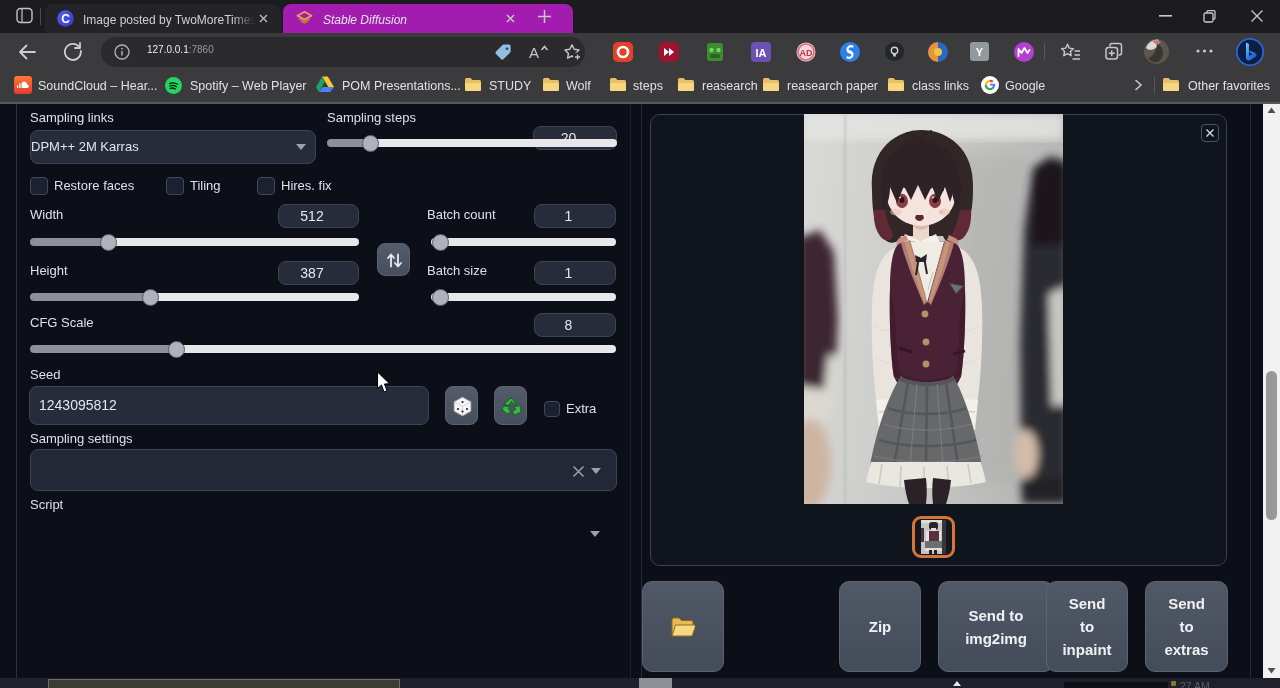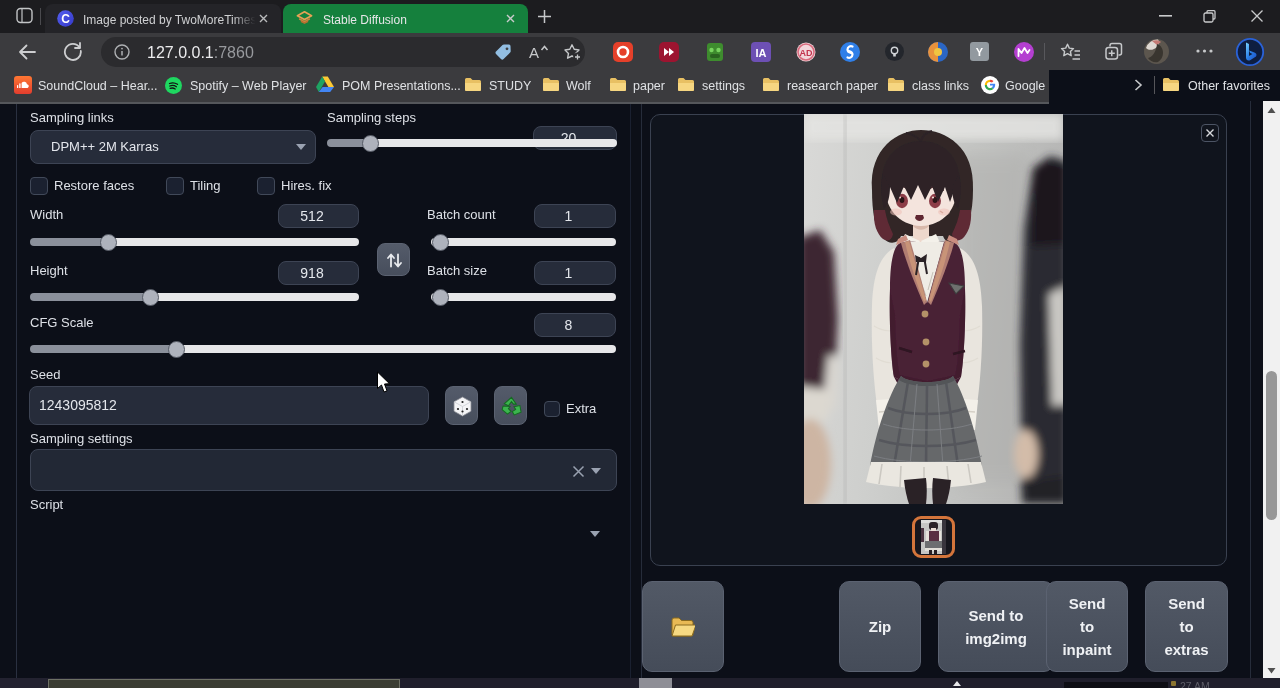--- a/index.html
+++ b/index.html
@@ -2,25 +2,25 @@
 <html><head>
 <meta charset="utf-8">
 <style>
 * { margin:0; padding:0; box-sizing:border-box; }
 html,body { width:1280px; height:688px; overflow:hidden; background:#0c0f18; font-family:"Liberation Sans", sans-serif; }
 .abs { position:absolute; }
 
 #tabbar { position:absolute; left:0; top:0; width:1280px; height:33px; background:#1c1c1f; }
 .tab { position:absolute; top:4px; height:29px; border-radius:8px 8px 0 0; }
 #tab1 { left:45px; width:236px; background:#242428; }
-#tab2 { left:283px; width:245px; background:#15803d; }
+#tab2 { left:283px; width:290px; background:#a21caf;font-style:italic; }
 .tabtxt { position:absolute; top:9px; font-size:12px; white-space:nowrap; overflow:hidden; }
 #toolbar { position:absolute; left:0; top:33px; width:1280px; height:37px; background:#3b3b3e; }
 #pill { position:absolute; left:101px; top:3.5px; width:484px; height:30px; background:#2b2b2e; border-radius:15px; }
-#bookbar { position:absolute; left:0; top:70px; width:1049px; height:33.5px; background:#3b3b3e; border-bottom:2.5px solid #55575b; z-index:5; }
+#bookbar { position:absolute; left:0; top:70px; width:1280px; height:33.5px; background:#3b3b3e; border-bottom:2.5px solid #55575b; z-index:5; }
 .bm { position:absolute; top:8.5px; font-size:12.5px; color:#dfe1e4; white-space:nowrap; }
 .fold { position:absolute; top:7px; width:18px; height:15px; }
 
 #page { position:absolute; left:0; top:101px; width:1280px; height:577px; background:#0c0f18; }
 .lbl { position:absolute; font-size:13px; color:#dde0e6; font-weight:400; white-space:nowrap; }
 .numbox { position:absolute; height:24px; background:#262c3a; border:1px solid #3d4454; border-radius:8px; color:#e4e7ec; font-size:14px; text-align:center; line-height:22px; padding-right:13px; }
 .track { position:absolute; height:8px; border-radius:4px; }
 .thumb { position:absolute; width:17px; height:17px; border-radius:50%; background:#aeb2bc; border:1px solid #565b66; }
 .chk { position:absolute; width:18px; height:18px; background:#1b2130; border:1.5px solid #414959; border-radius:4px; }
 .drop { position:absolute; background:#262c3a; border:1px solid #3d4454; border-radius:8px; color:#e2e5eb; font-size:14px; }
@@ -92,21 +92,21 @@
   <svg class="abs" style="left:63px;top:8px" width="20" height="20" viewBox="0 0 20 20">
       <path d="M16.5 6.5 A8 8 0 1 0 17.8 10" fill="none" stroke="#cdced0" stroke-width="1.8" stroke-linecap="round"></path>
       <path d="M17 2 V7 H12" fill="none" stroke="#cdced0" stroke-width="1.8" stroke-linecap="round" stroke-linejoin="round"></path>
     </svg>
   <div id="pill">
     <svg class="abs" style="left:13px;top:7px" width="16" height="16" viewBox="0 0 16 16">
         <circle cx="8" cy="8" r="7" fill="none" stroke="#aeb0b3" stroke-width="1.4"></circle>
         <line x1="8" y1="7" x2="8" y2="11.5" stroke="#aeb0b3" stroke-width="1.5"></line>
         <circle cx="8" cy="4.6" r="0.9" fill="#aeb0b3"></circle>
       </svg>
-    <div class="abs" style="left:46px;top:7px;font-size:16px;color:#ebebed">127.0.0.1<span style="color:#97999d">:7860</span></div>
+    <div class="abs" style="left:46px;top:7px;font-size:10px;color:#ebebed">127.0.0.1<span style="color:#97999d">:7860</span></div>
 
     <svg class="abs" style="left:393px;top:6px" width="19" height="19" viewBox="0 0 19 19">
         <path d="M2 8.5 L8.5 2 a2 2 0 0 1 1.5-.6 l5 .2 a1.6 1.6 0 0 1 1.5 1.5 l.2 5 a2 2 0 0 1-.6 1.5 L9.6 16 a1.8 1.8 0 0 1-2.6 0 L2 10.9 a1.8 1.8 0 0 1 0-2.4 Z" fill="#92bee2"></path>
         <circle cx="13" cy="5.8" r="1.4" fill="#3f4043"></circle>
       </svg>
 
     <svg class="abs" style="left:428px;top:7px" width="20" height="17" viewBox="0 0 20 17">
         <text x="0" y="14" font-size="15" fill="#c6c8ca" font-family="Liberation Sans">A</text>
         <path d="M12.5 6 L15.5 2.5 L18.5 6" fill="none" stroke="#c6c8ca" stroke-width="1.5"></path>
       </svg>
@@ -231,26 +231,26 @@
   <div class="bm" style="left:489px">STUDY</div>
   <svg class="fold" style="left:542px" viewBox="0 0 18 15">
       <path d="M1 2.5 a1.5 1.5 0 0 1 1.5-1.5 h4 l2 2 h7 a1.5 1.5 0 0 1 1.5 1.5 v8 a1.5 1.5 0 0 1-1.5 1.5 h-13 A1.5 1.5 0 0 1 1 12.5 Z" fill="#e8c063"></path>
       <path d="M1 6 h16 v6.5 a1.5 1.5 0 0 1-1.5 1.5 h-13 A1.5 1.5 0 0 1 1 12.5 Z" fill="#f6d681"></path>
     </svg>
   <div class="bm" style="left:566px">Wolf</div>
   <svg class="fold" style="left:609px" viewBox="0 0 18 15">
       <path d="M1 2.5 a1.5 1.5 0 0 1 1.5-1.5 h4 l2 2 h7 a1.5 1.5 0 0 1 1.5 1.5 v8 a1.5 1.5 0 0 1-1.5 1.5 h-13 A1.5 1.5 0 0 1 1 12.5 Z" fill="#e8c063"></path>
       <path d="M1 6 h16 v6.5 a1.5 1.5 0 0 1-1.5 1.5 h-13 A1.5 1.5 0 0 1 1 12.5 Z" fill="#f6d681"></path>
     </svg>
-  <div class="bm" style="left:633px">paper</div>
+  <div class="bm" style="left:633px">steps</div>
   <svg class="fold" style="left:677px" viewBox="0 0 18 15">
       <path d="M1 2.5 a1.5 1.5 0 0 1 1.5-1.5 h4 l2 2 h7 a1.5 1.5 0 0 1 1.5 1.5 v8 a1.5 1.5 0 0 1-1.5 1.5 h-13 A1.5 1.5 0 0 1 1 12.5 Z" fill="#e8c063"></path>
       <path d="M1 6 h16 v6.5 a1.5 1.5 0 0 1-1.5 1.5 h-13 A1.5 1.5 0 0 1 1 12.5 Z" fill="#f6d681"></path>
     </svg>
-  <div class="bm" style="left:702px">settings</div>
+  <div class="bm" style="left:702px">reasearch</div>
   <svg class="fold" style="left:762px" viewBox="0 0 18 15">
       <path d="M1 2.5 a1.5 1.5 0 0 1 1.5-1.5 h4 l2 2 h7 a1.5 1.5 0 0 1 1.5 1.5 v8 a1.5 1.5 0 0 1-1.5 1.5 h-13 A1.5 1.5 0 0 1 1 12.5 Z" fill="#e8c063"></path>
       <path d="M1 6 h16 v6.5 a1.5 1.5 0 0 1-1.5 1.5 h-13 A1.5 1.5 0 0 1 1 12.5 Z" fill="#f6d681"></path>
     </svg>
   <div class="bm" style="left:787px">reasearch paper</div>
   <svg class="fold" style="left:887px" viewBox="0 0 18 15">
       <path d="M1 2.5 a1.5 1.5 0 0 1 1.5-1.5 h4 l2 2 h7 a1.5 1.5 0 0 1 1.5 1.5 v8 a1.5 1.5 0 0 1-1.5 1.5 h-13 A1.5 1.5 0 0 1 1 12.5 Z" fill="#e8c063"></path>
       <path d="M1 6 h16 v6.5 a1.5 1.5 0 0 1-1.5 1.5 h-13 A1.5 1.5 0 0 1 1 12.5 Z" fill="#f6d681"></path>
     </svg>
   <div class="bm" style="left:912px">class links</div>
@@ -278,21 +278,21 @@
 <div id="page">
 
   <div class="abs" style="left:16px;top:0;width:1px;height:577px;background:#2a3040"></div>
   <div class="abs" style="left:630px;top:0;width:1px;height:577px;background:#1a2030"></div>
   <div class="abs" style="left:641px;top:0;width:1px;height:577px;background:#262c3a"></div>
   <div class="abs" style="left:1250px;top:0;width:1px;height:577px;background:#262c3a"></div>
 
   <div class="lbl" style="left:30px;top:9px">Sampling links</div>
   <div class="lbl" style="left:327px;top:9px">Sampling steps</div>
   <div class="numbox" style="left:533px;top:5px;width:84px;margin-top:20px;">20</div>
-  <div class="drop" style="left:30px;top:29px;width:286px;height:34px;line-height:32px;padding-left:20px;font-size:13px">DPM++ 2M Karras</div>
+  <div class="drop" style="left:30px;top:29px;width:286px;height:34px;line-height:32px;padding-left:0;font-size:13px">DPM++ 2M Karras</div>
   <div class="caret" style="left:296px;top:43px"></div>
   <div class="track" style="left:327px;top:38px;width:290px;background:linear-gradient(to right,#8b909b 0 44px,#e7e7e9 44px)"></div>
   <div class="thumb" style="left:362px;top:33.5px"></div>
 
   <div class="chk" style="left:30px;top:76px"></div>
     <div class="lbl" style="left:54px;top:77px">Restore faces</div>
   <div class="chk" style="left:166px;top:76px"></div>
     <div class="lbl" style="left:190px;top:77px">Tiling</div>
   <div class="chk" style="left:257px;top:76px"></div>
     <div class="lbl" style="left:281px;top:77px">Hires. fix</div>
@@ -307,21 +307,21 @@
   <div class="thumb" style="left:431.5px;top:132.5px"></div>
 
   <div class="gbtn" style="left:377px;top:142px;width:33px;height:33px;">
     <svg style="position:absolute;left:7px;top:7px" width="19" height="19" viewBox="0 0 19 19">
         <path d="M6 15.5 V4 M3 7 L6 3.5 L9 7" fill="none" stroke="#e8eaee" stroke-width="1.8" stroke-linecap="round" stroke-linejoin="round"></path>
         <path d="M13 3.5 V15 M10 12 L13 15.5 L16 12" fill="none" stroke="#e8eaee" stroke-width="1.8" stroke-linecap="round" stroke-linejoin="round"></path>
       </svg>
   </div>
 
   <div class="lbl" style="left:30px;top:162px">Height</div>
-  <div class="numbox" style="left:278px;top:160px;width:81px;">918</div>
+  <div class="numbox" style="left:278px;top:160px;width:81px;">387</div>
   <div class="lbl" style="left:427px;top:162px">Batch size</div>
   <div class="numbox" style="left:534px;top:160px;width:82px;">1</div>
   <div class="track" style="left:30px;top:192px;width:329px;background:linear-gradient(to right,#8b909b 0 120px,#e7e7e9 120px)"></div>
   <div class="thumb" style="left:141.5px;top:187.5px"></div>
   <div class="track" style="left:431px;top:192px;width:185px;background:#e7e7e9"></div>
   <div class="thumb" style="left:431.5px;top:187.5px"></div>
 
   <div class="lbl" style="left:30px;top:214px">CFG Scale</div>
   <div class="numbox" style="left:534px;top:212px;width:82px;">8</div>
   <div class="track" style="left:30px;top:244px;width:586px;background:linear-gradient(to right,#8b909b 0 146px,#e7e7e9 146px)"></div>

